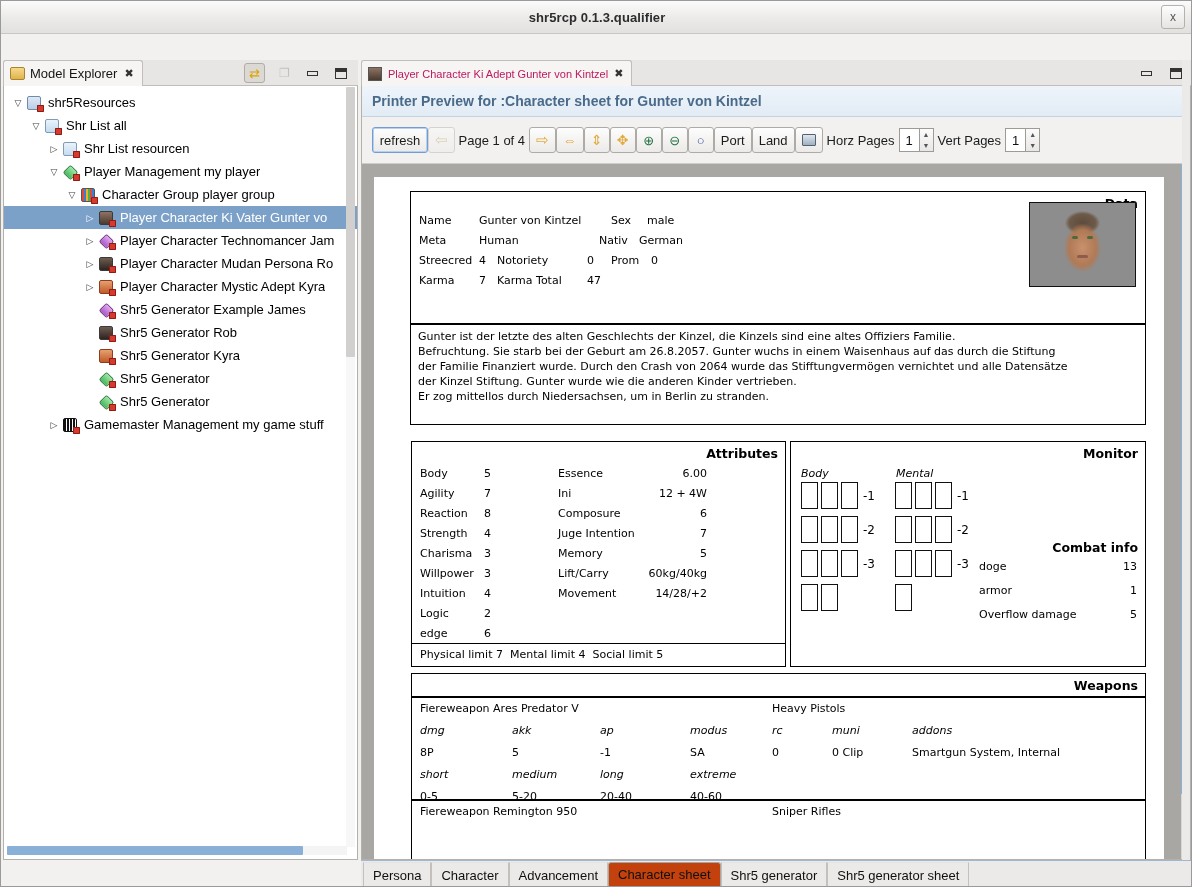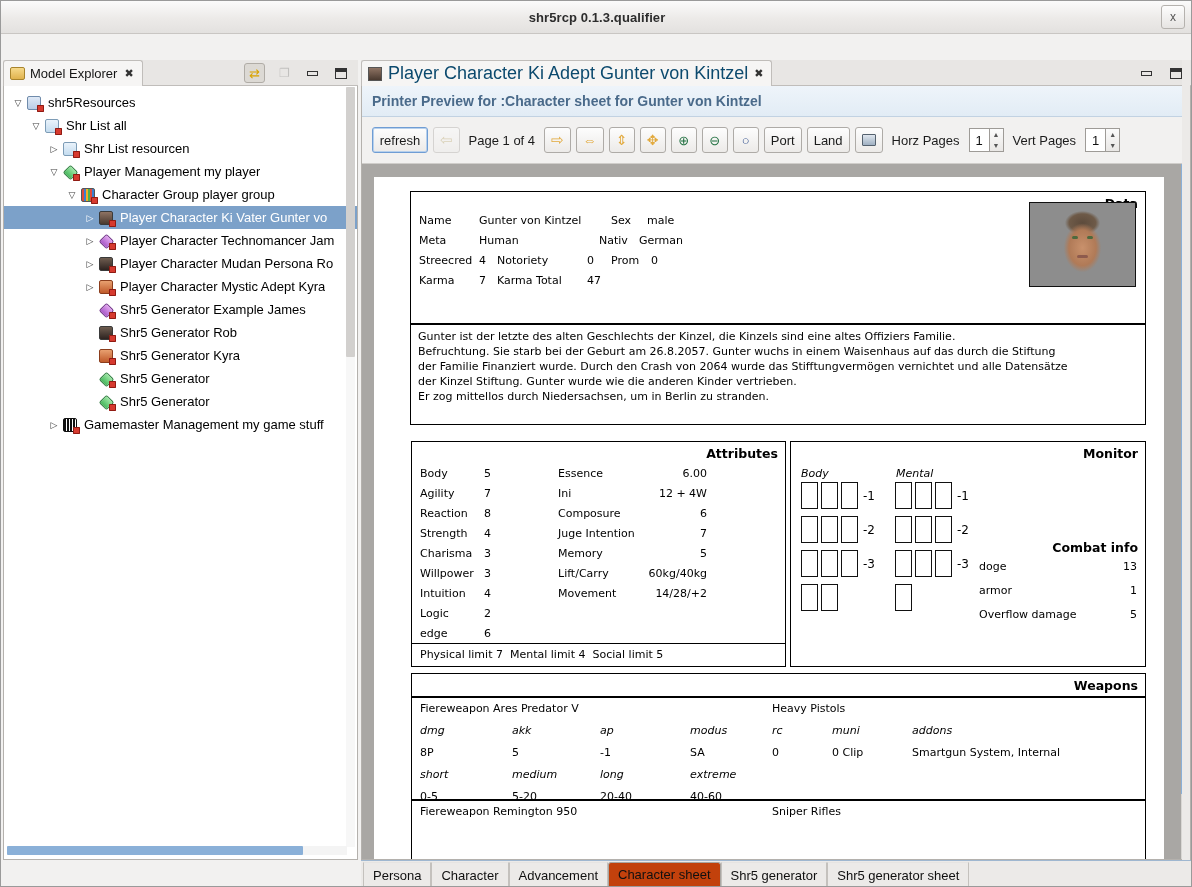--- a/index.html
+++ b/index.html
@@ -145,21 +145,21 @@
   #ed-tabrow {
     position: absolute; left: 0; top: 0; width: 830px; height: 26px;
     background: #e8e6e4; border-bottom: 1px solid #c0bdba;
   }
   #ed-tab {
     position: absolute; left: 0; top: 0; height: 26px;
     background: #f6f5f4; border: 1px solid #c0bdba; border-bottom: none;
     border-top-left-radius: 3px; border-top-right-radius: 3px;
     display: flex; align-items: center; gap: 6px; padding: 0 8px 0 6px; cursor: pointer;
   }
-  #ed-tab .lbl { font-size: 18px; color: #0c4a6e; }
+  #ed-tab .lbl { font-size: 11px; color: #be185d; }
   #ed-tab .xmark { font-size: 11px; color: #333; }
   #ed-tab .avatar {
     width: 14px; height: 14px; border: 1px solid #555;
     background: linear-gradient(#8e7363,#4a3a30);
   }
   .ed-winbtn {
     position: absolute; top: 4px; width: 20px; height: 18px;
     display: flex; align-items: center; justify-content: center; cursor: pointer;
   }
 
@@ -173,21 +173,21 @@
     border-bottom: 1px solid #c2d2e2;
     display: flex; align-items: center; padding-left: 10px;
   }
   #pp-header .h {
     font-size: 14px; font-weight: bold; color: #4a6a8a;
   }
 
   #pp-toolbar {
     position: absolute; left: 0; top: 31px; width: 828px; height: 47px;
     background: #f2f1f0; border-bottom: 1px solid #cfcdca;
-    display: flex; align-items: center; gap: 5px; padding-left: 10px;
+    display: flex; align-items: center; padding-left: 10px;
   }
   .tb-btn {
     height: 26px; min-width: 26px; padding: 0 6px;
     background: linear-gradient(to bottom,#fdfdfd,#eceae8);
     border: 1px solid #aeaba7; border-radius: 3px;
     display: flex; align-items: center; justify-content: center;
     font-size: 13px; color: #1b1b1b; cursor: pointer;
   }
   .tb-btn.focus { border: 1px solid #6f9dd4; box-shadow: 0 0 0 1px #b7d0ec inset; }
   .tb-btn.disabled { opacity: .42; cursor: default; }

